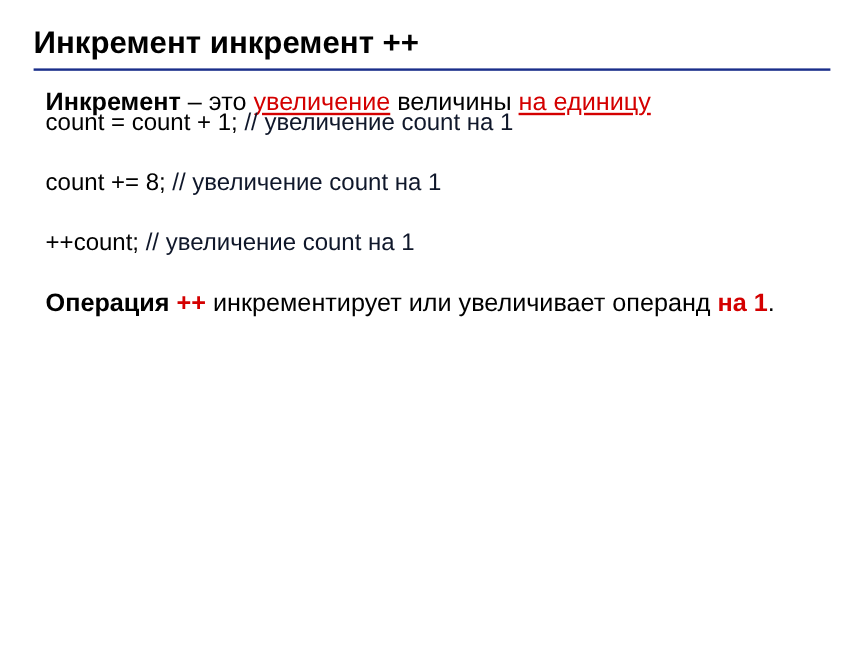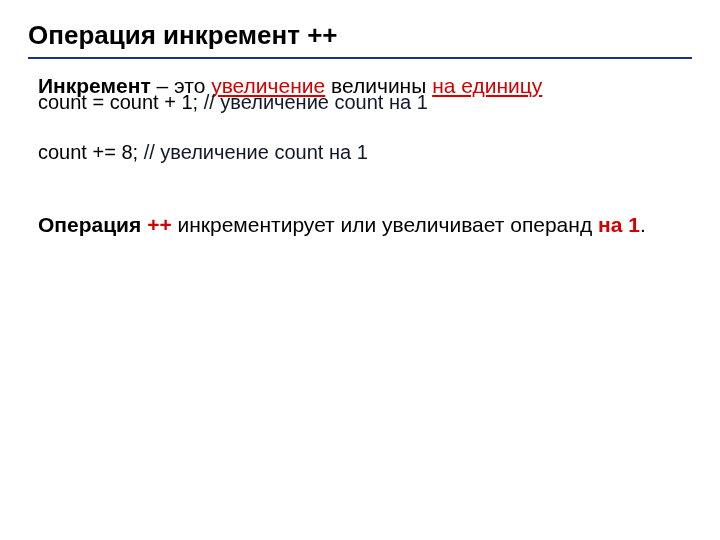--- a/index.html
+++ b/index.html
@@ -67,39 +67,42 @@
       font-weight: bold;
     }
     .summary .red-bold {
       color: #d40000;
       font-weight: bold;
     }
   </style>
 </head>
 <body>
 
-<div class="title">Операция инкремент    ++</div>
+<div class="title">Инкремент инкремент    ++</div>
 <hr class="title-rule">
 
 <div class="intro">
   <span class="bold">Инкремент</span><span> – это </span><span class="red">увеличение</span><span> величины </span><span class="red">на единицу</span>
 </div>
 
 <div class="code-block">
   <div class="code-line">
     <span class="code">count = count + 1; </span><span class="comment">// увеличение count на 1</span>
   </div>
 
   <div class="gap"></div>
 
   <div class="code-line">
     <span class="code">count += 8;   </span><span class="comment">// увеличение count на 1</span>
   </div>
 
   <div class="gap"></div>
 
+  <div class="code-line">
+    <span class="code">++count; </span><span class="comment">// увеличение count на 1</span>
+  </div>
 
   <div class="gap"></div>
 </div>
 
 <div class="summary">
   <span class="bold">Операция </span><span class="red-bold">++</span><span> инкрементирует или увеличивает операнд </span><span class="red-bold">на 1</span><span>.</span>
 </div>
 
 </body></html>

